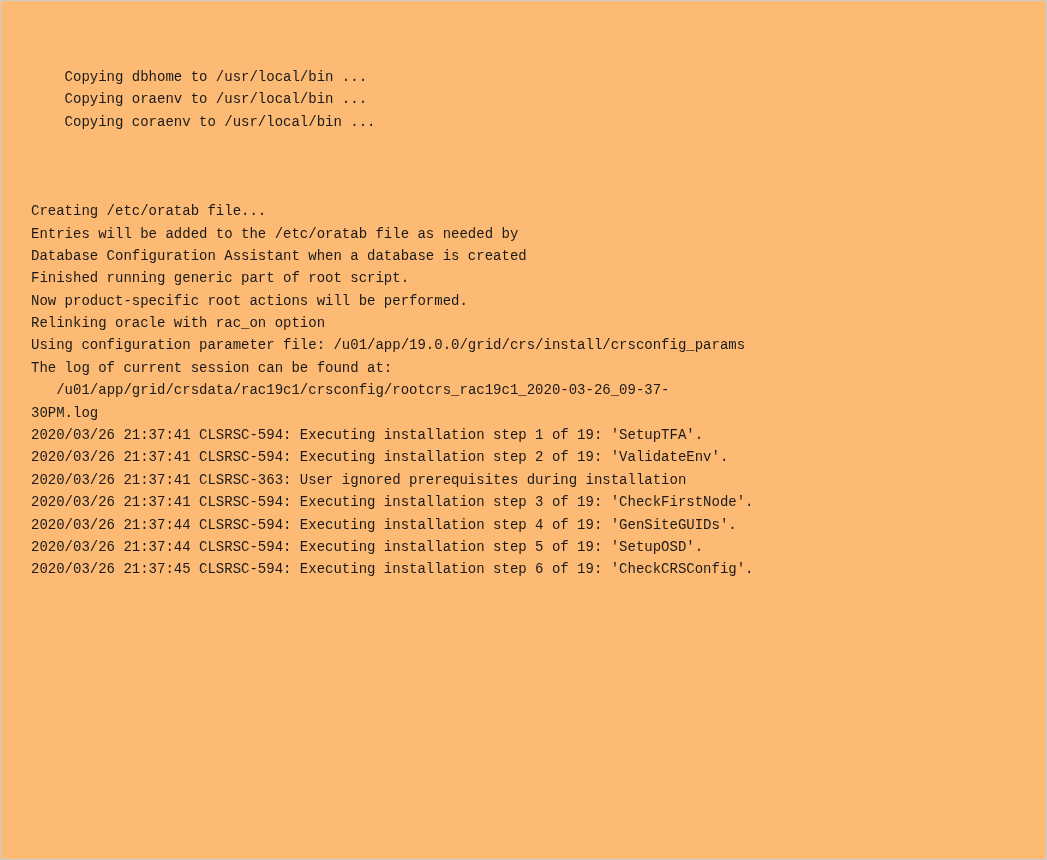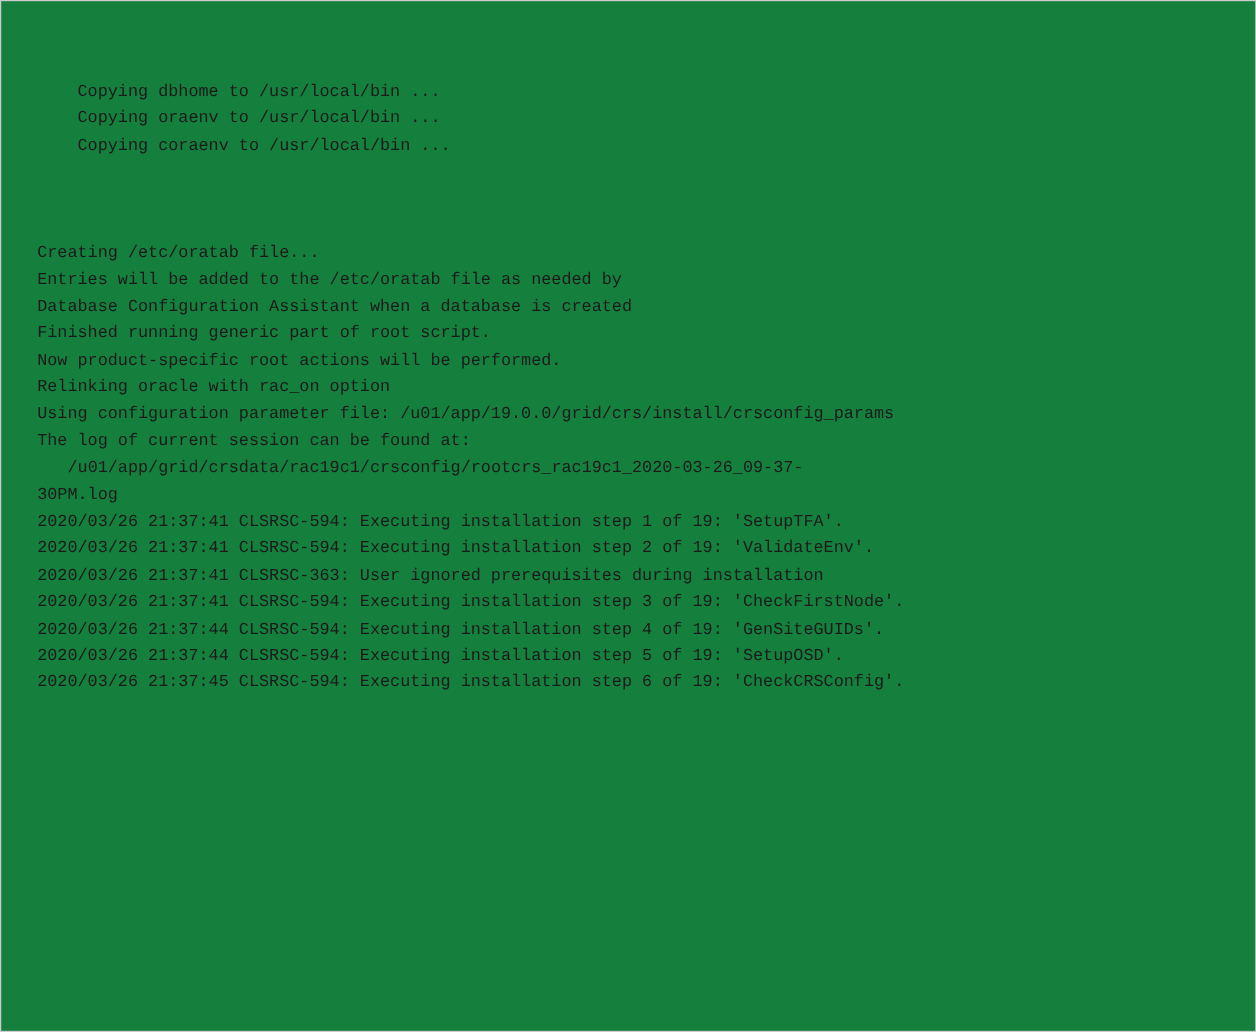--- a/index.html
+++ b/index.html
@@ -11,21 +11,21 @@
     body {
       background: #ffffff;
       font-family: 'Courier New', Courier, monospace;
       font-size: 14px;
       color: #1a1a1a;
     }
 
     .terminal-container {
       width: 1047px;
       min-height: 860px;
-      background: #15803d;
+      background: #fdba74;
       border: 1px solid #cccccc;
       padding: 20px 30px;
       overflow: auto;
     }
 
     .log-content {
       line-height: 1.6;
       white-space: pre-wrap;
       word-break: break-all;
     }

